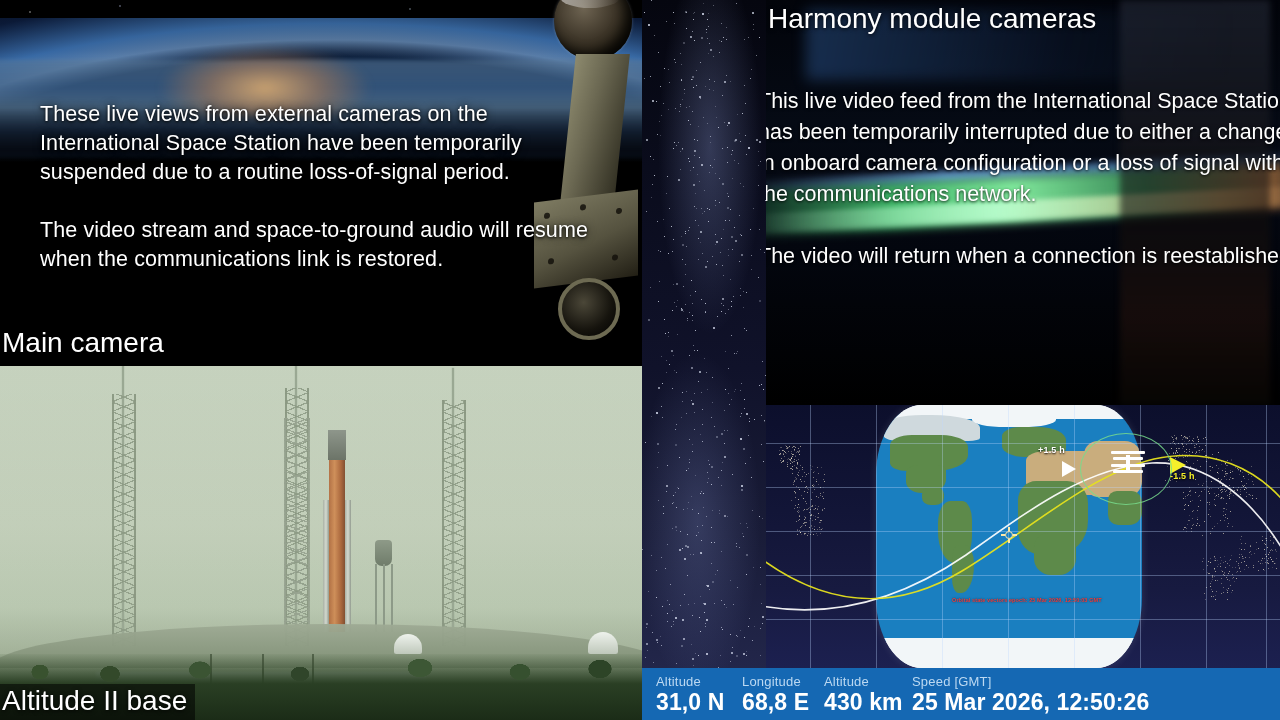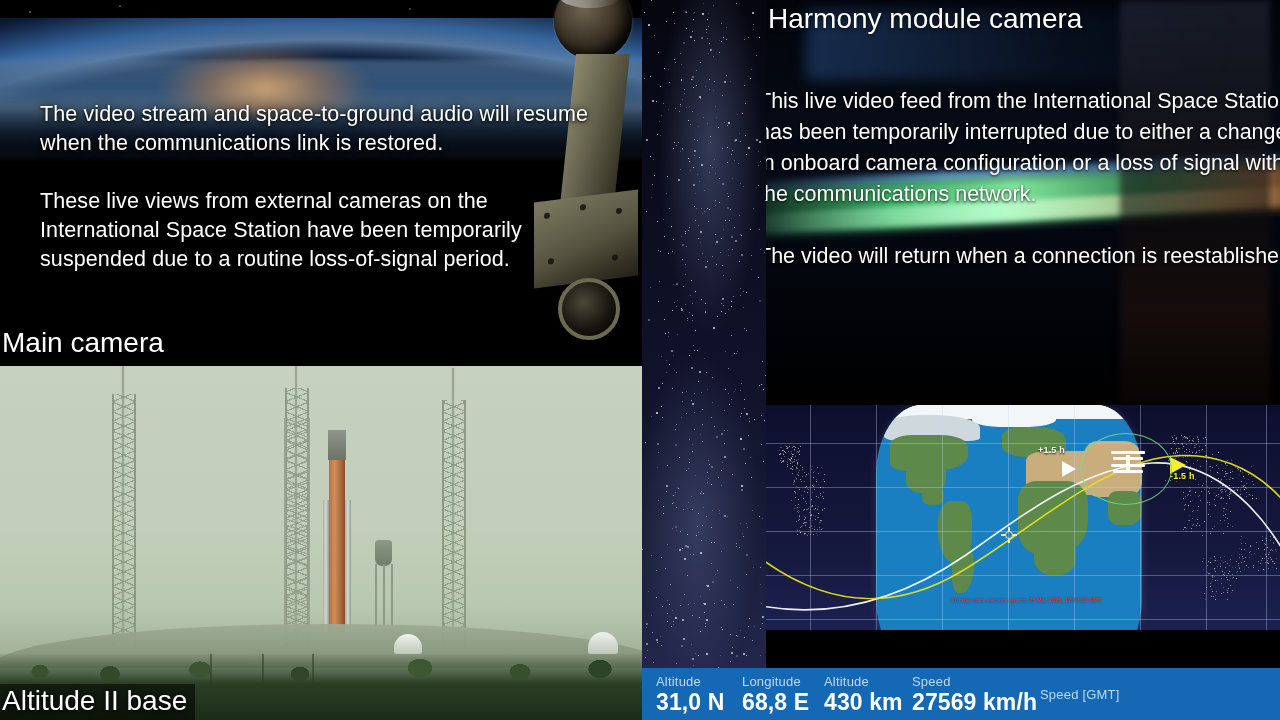--- a/index.html
+++ b/index.html
@@ -219,21 +219,21 @@
   #label-harmony { left:0; top:2px; background:none; }
   .harmony-text {
     position:absolute; left:-8px; top:86px; width:540px;
     color:#fff; font-size:21.5px; line-height:31px;
     text-shadow:0 1px 3px rgba(0,0,0,.9);
   }
   .harmony-text p + p { margin-top:31px; }
 
   
   #tracker {
-    position:absolute; left:766px; top:405px; width:514px; height:225px;
+    position:absolute; left:766px; top:405px; width:514px; height:263px;
     overflow:hidden; background:#0d1030;
   }
   .map-night {
     position:absolute; inset:0;
     background:linear-gradient(to bottom,#0c0f2c 0%,#121537 40%,#171a40 70%,#1c2050 100%);
   }
   .night-lights { position:absolute; inset:0; }
   .map-day {
     position:absolute; left:110px; top:0; width:266px; height:263px;
     border-radius:46px / 70px;
@@ -314,22 +314,22 @@
           <div class="rivet" style="left:10px;top:12px"></div>
           <div class="rivet" style="left:46px;top:8px"></div>
           <div class="rivet" style="left:82px;top:16px"></div>
           <div class="rivet" style="left:14px;top:58px"></div>
           <div class="rivet" style="left:78px;top:62px"></div>
         </div>
         <div class="hw-lens"></div>
       </div>
 
       <div class="los-text">
+        <p>These live views from external cameras on the International Space Station have been temporarily suspended due to a routine loss-of-signal period.</p>
         <p>The video stream and space-to-ground audio will resume when the communications link is restored.</p>
-        <p>These live views from external cameras on the International Space Station have been temporarily suspended due to a routine loss-of-signal period.</p>
       </div>
 
       <div id="label-main" class="cam-label">Main camera</div>
     </div>
 
     <div id="cam-pad">
       <div class="pad-haze"></div>
 
       <div class="tower lt1">
         <div class="mast" style="left:12px;height:286px;"></div>
@@ -971,21 +971,21 @@
   </div>
 
   <div id="cam-harmony">
     <div class="harmony-bg"></div>
     <div class="iss-truss-blur"></div>
     <div class="limb-blue"></div>
     <div class="aurora-band"></div>
     <div class="aurora-band2"></div>
     <div class="harmony-struct"></div>
 
-    <div id="label-harmony" class="cam-label">Harmony module camera</div>
+    <div id="label-harmony" class="cam-label">Harmony module cameras</div>
 
     <div class="harmony-text">
       <p>This live video feed from the International Space Station has been temporarily interrupted due to either a change in onboard camera configuration or a loss of signal with the communications network.</p>
       <p>The video will return when a connection is reestablished.</p>
     </div>
   </div>
 
   <div id="tracker">
     <div class="map-night"></div>
     <div class="night-lights" id="city-lights">
@@ -1873,22 +1873,19 @@
       <span class="tele-value">31,0 N</span>
     </div>
     <div class="tele-item w-lon">
       <span class="tele-label">Longitude</span>
       <span class="tele-value">68,8 E</span>
     </div>
     <div class="tele-item w-alt">
       <span class="tele-label">Altitude</span>
       <span class="tele-value">430 km</span>
     </div>
-    <div class="tele-item w-spd">
-      <span class="tele-label">Speed</span>
-      <span class="tele-value">27569 km/h</span>
-    </div>
     <div class="tele-item w-time">
       <span class="tele-label">Speed [GMT]</span>
+      <span class="tele-value">25 Mar 2026, 12:50:26</span>
     </div>
   </div>
 
 </div>
 
 </body></html>

